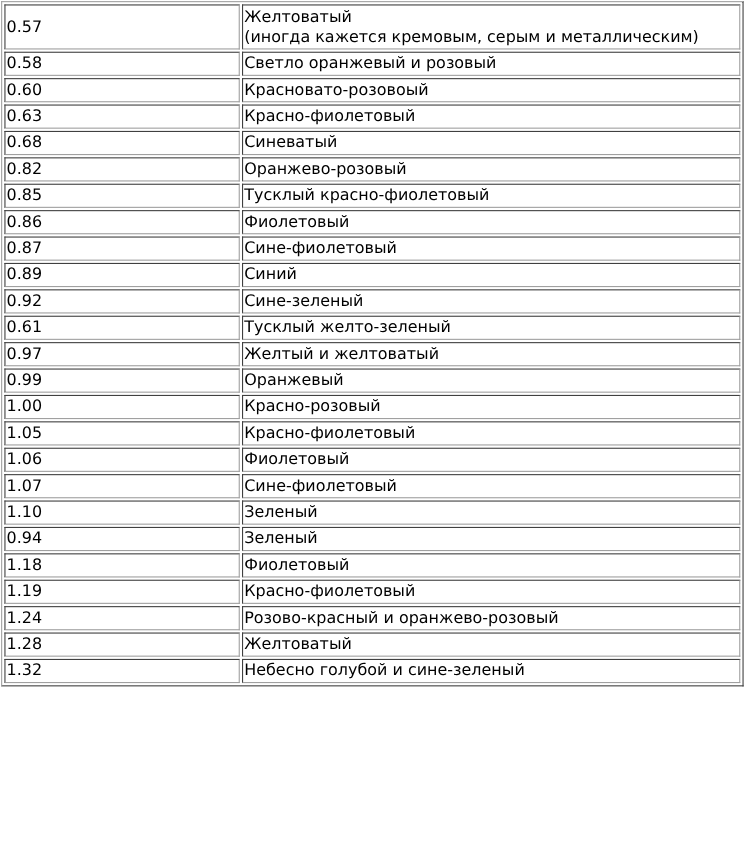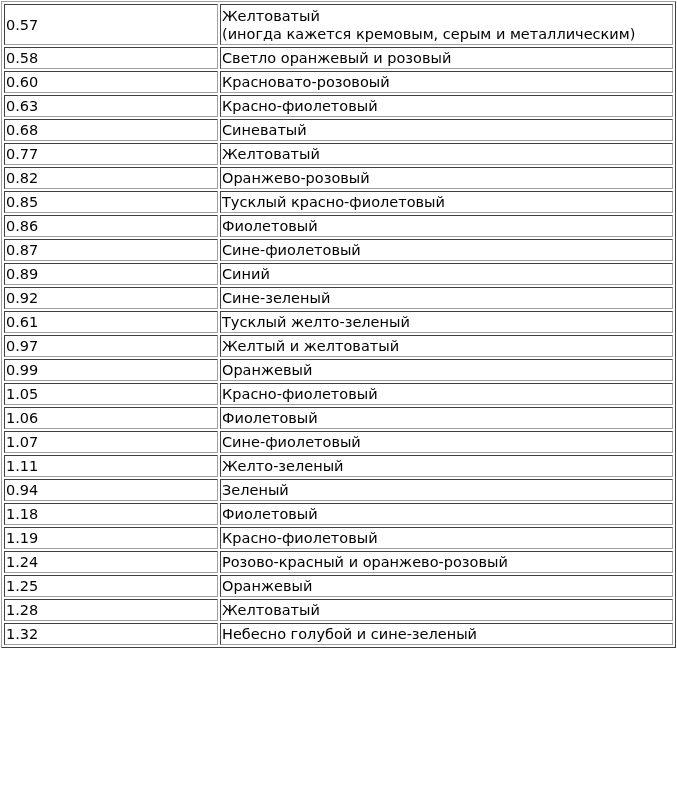--- a/index.html
+++ b/index.html
@@ -75,24 +75,20 @@
         </tr>
       <tr>
           <td class="col-value">0.63</td>
           <td class="col-color">Красно-фиолетовый</td>
         </tr>
       <tr>
           <td class="col-value">0.68</td>
           <td class="col-color">Синеватый</td>
         </tr>
       <tr>
-          <td class="col-value">0.77</td>
-          <td class="col-color">Желтоватый</td>
-        </tr>
-      <tr>
           <td class="col-value">0.82</td>
           <td class="col-color">Оранжево-розовый</td>
         </tr>
       <tr>
           <td class="col-value">0.85</td>
           <td class="col-color">Тусклый красно-фиолетовый</td>
         </tr>
       <tr>
           <td class="col-value">0.86</td>
           <td class="col-color">Фиолетовый</td>
@@ -115,56 +111,56 @@
         </tr>
       <tr>
           <td class="col-value">0.97</td>
           <td class="col-color">Желтый и желтоватый</td>
         </tr>
       <tr>
           <td class="col-value">0.99</td>
           <td class="col-color">Оранжевый</td>
         </tr>
       <tr>
+          <td class="col-value">1.00</td>
+          <td class="col-color">Красно-розовый</td>
+        </tr>
+      <tr>
           <td class="col-value">1.05</td>
           <td class="col-color">Красно-фиолетовый</td>
         </tr>
       <tr>
           <td class="col-value">1.06</td>
           <td class="col-color">Фиолетовый</td>
         </tr>
       <tr>
           <td class="col-value">1.07</td>
           <td class="col-color">Сине-фиолетовый</td>
         </tr>
       <tr>
-          <td class="col-value">1.11</td>
-          <td class="col-color">Желто-зеленый</td>
+          <td class="col-value">1.10</td>
+          <td class="col-color">Зеленый</td>
         </tr>
       <tr>
           <td class="col-value">0.94</td>
           <td class="col-color">Зеленый</td>
         </tr>
       <tr>
           <td class="col-value">1.18</td>
           <td class="col-color">Фиолетовый</td>
         </tr>
       <tr>
           <td class="col-value">1.19</td>
           <td class="col-color">Красно-фиолетовый</td>
         </tr>
       <tr>
           <td class="col-value">1.24</td>
           <td class="col-color">Розово-красный и оранжево-розовый</td>
         </tr>
       <tr>
-          <td class="col-value">1.25</td>
-          <td class="col-color">Оранжевый</td>
-        </tr>
-      <tr>
           <td class="col-value">1.28</td>
           <td class="col-color">Желтоватый</td>
         </tr>
       <tr>
           <td class="col-value">1.32</td>
           <td class="col-color">Небесно голубой и сине-зеленый</td>
         </tr>
     </tbody>
   </table>
 </div>

